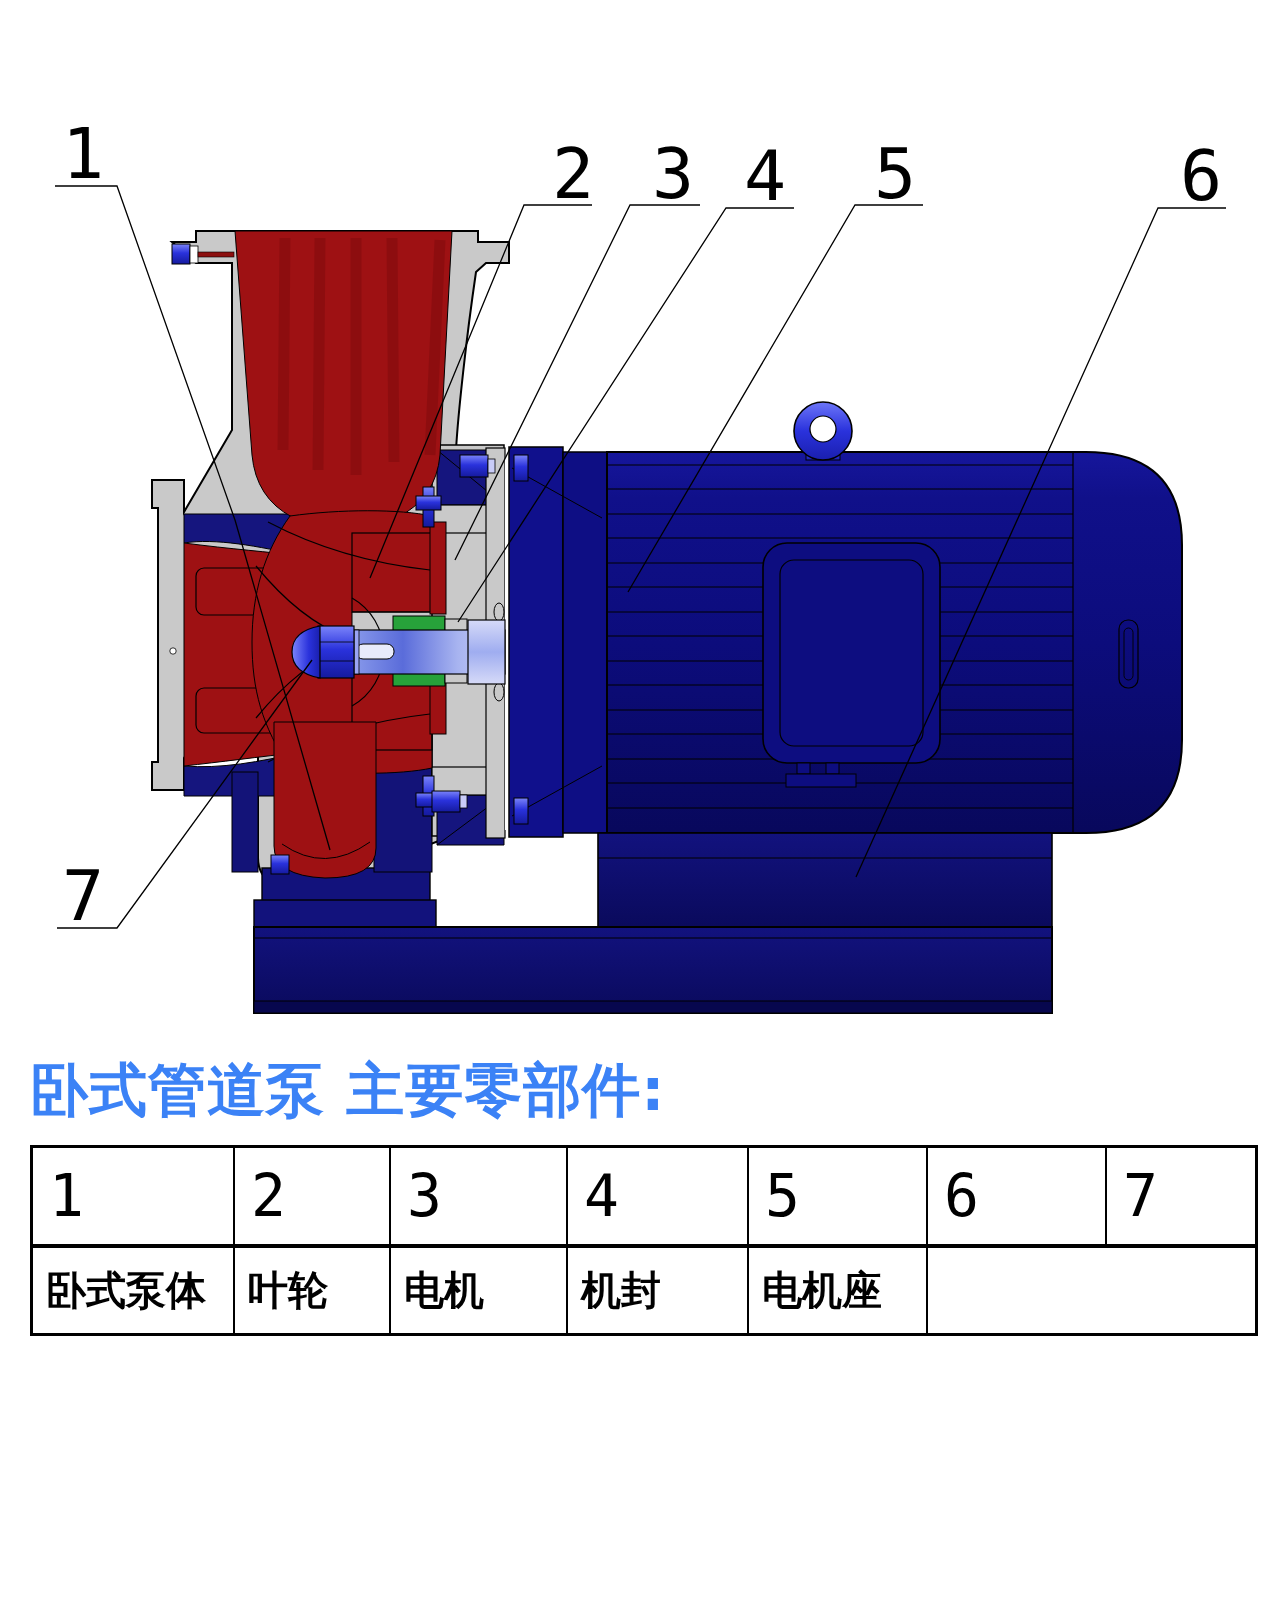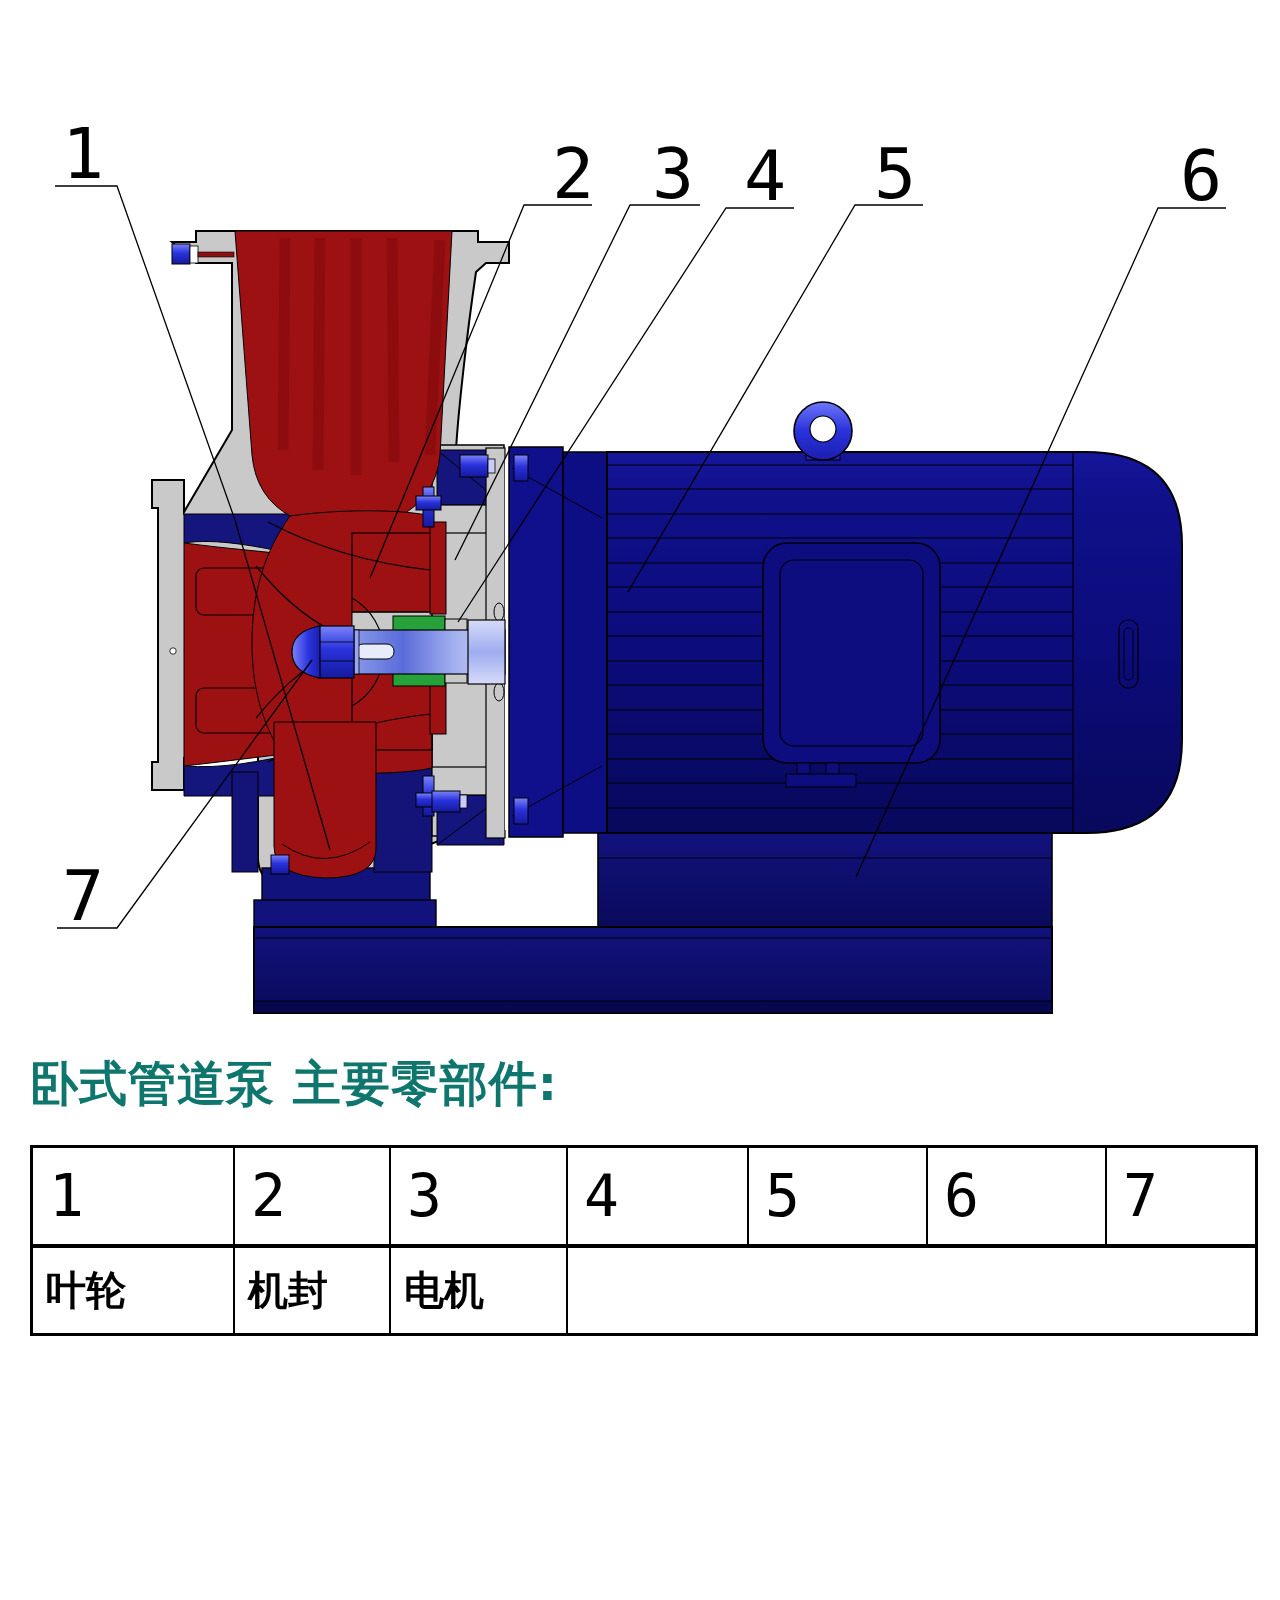--- a/index.html
+++ b/index.html
@@ -1,20 +1,20 @@
 <!DOCTYPE html>
 <html><head>
 <meta charset="utf-8">
 <style>
   html,body{margin:0;padding:0;background:#fff;}
   .canvas{position:relative;width:1280px;height:1600px;background:#ffffff;overflow:hidden;
           font-family:"DejaVu Sans", sans-serif;}
   .drawing{position:absolute;left:0;top:0;}
-  .fig-title{position:absolute;left:30px;top:1052px;font-size:48px;font-weight:bold;
-             color:#0f766e;letter-spacing:1px;white-space:pre;
+  .fig-title{position:absolute;left:30px;top:1052px;font-size:58px;font-weight:bold;
+             color:#3b82f6;letter-spacing:1px;white-space:pre;
              font-family:"DejaVu Sans", sans-serif;}
   .parts-table{position:absolute;left:30px;top:1145px;width:1222px;
                border:3px solid #000;display:grid;
                grid-template-columns:202px 156px 177px 181px 179px 179px 148px;
                grid-template-rows:100px 85px;background:#fff;}
   .parts-table .cell{border-right:2px solid #000;display:flex;align-items:center;
                      box-sizing:border-box;overflow:hidden;}
   .parts-table .cell.last{border-right:none;}
   .parts-table .num{border-bottom:4px solid #000;padding-left:16px;
                     font-family:"DejaVu Sans Mono", monospace;font-size:58px;font-weight:400;}
@@ -241,18 +241,20 @@
 <div class="fig-title">卧式管道泵 主要零部件:</div>
 
 <div class="parts-table">
   <div class="cell num">1</div>
   <div class="cell num">2</div>
   <div class="cell num">3</div>
   <div class="cell num">4</div>
   <div class="cell num">5</div>
   <div class="cell num">6</div>
   <div class="cell num last">7</div>
+  <div class="cell name">卧式泵体</div>
   <div class="cell name">叶轮</div>
+  <div class="cell name">电机</div>
   <div class="cell name">机封</div>
-  <div class="cell name">电机</div>
+  <div class="cell name">电机座</div>
 </div>
 
 </div>
 
 </body></html>

